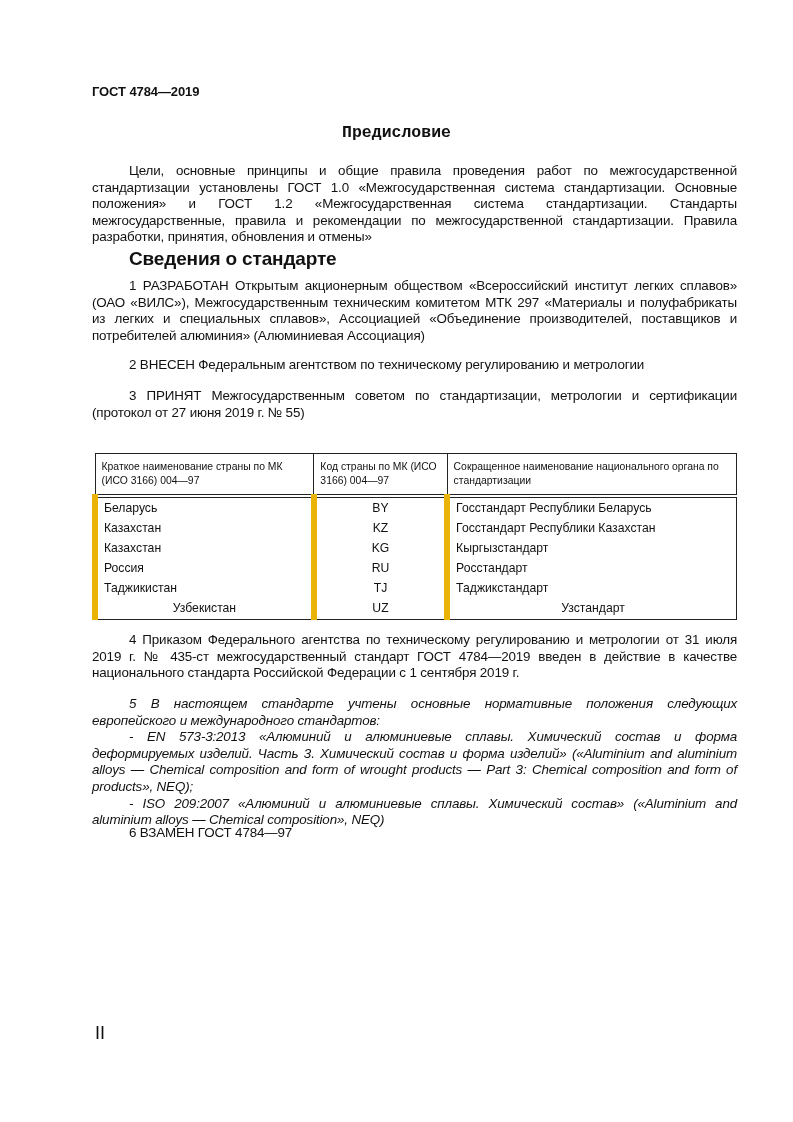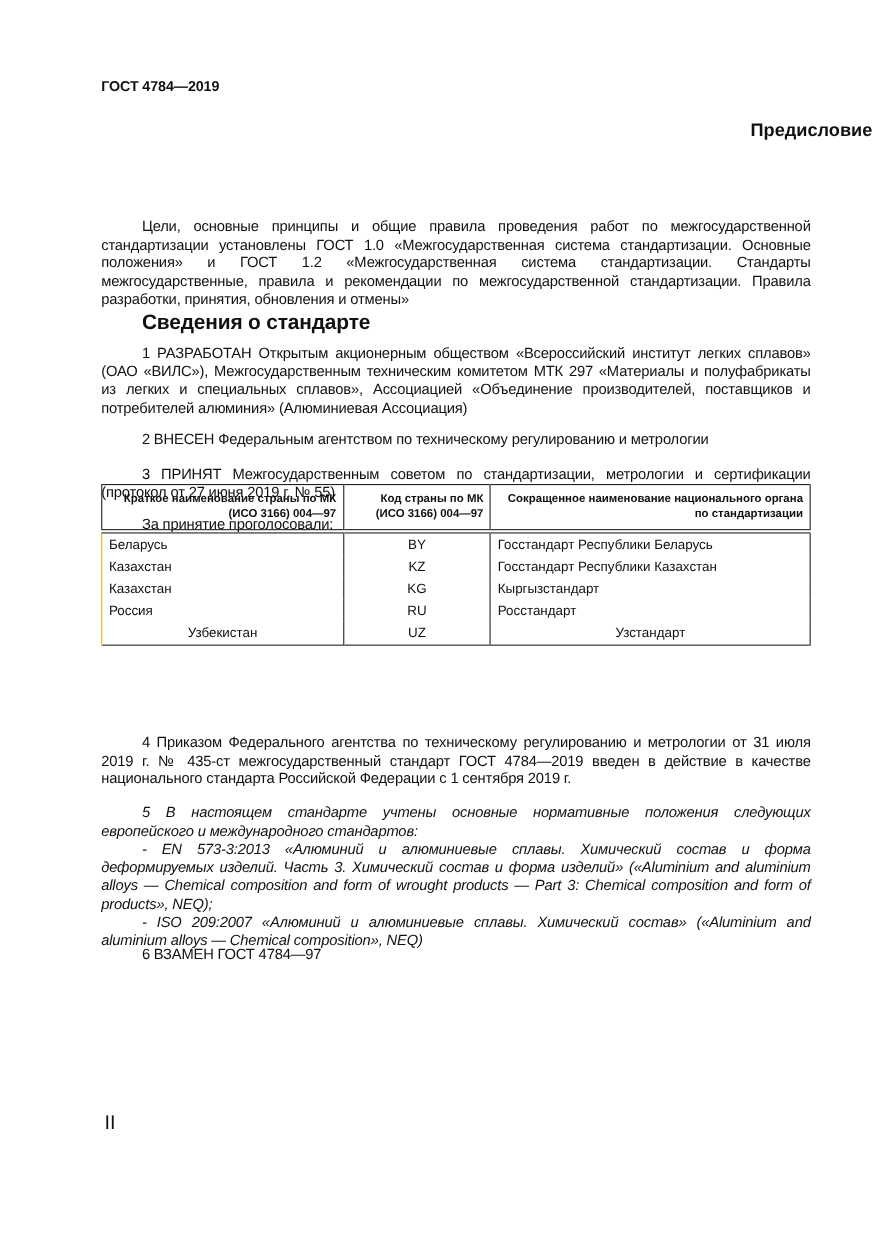--- a/index.html
+++ b/index.html
@@ -1,61 +1,60 @@
 <!DOCTYPE html>
 <html><head>
   <meta charset="utf-8">
   <style>
     html, body { margin: 0; padding: 0; background: #ffffff; }
     body {
       width: 793px; height: 1122px; position: relative; overflow: hidden;
       font-family: "Liberation Sans", sans-serif; color: #111111;
     }
-    .page { position: absolute; left: 0; top: 0; width: 793px; height: 804px; }
+    .page { position: absolute; left: 0; top: 13px; width: 793px; height: 804px; }
     .doc-code {
       position: absolute; left: 92px; top: 71px;
       font-size: 13px; font-weight: bold; letter-spacing: -0.1px;
     }
     .title {
-      position: absolute; left: 0; width: 793px; top: 110px; text-align: right;
-      font-size: 16.5px; font-weight: bold;
+      position: absolute; left: 0; width: 793px; top: 110px; text-align: center;
+      font-size: 16.5px; font-weight: bold; font-family: Liberation Mono, monospace;
     }
     .block {
       position: absolute; left: 92px; width: 645px;
       font-size: 13.4px; line-height: 16.6px; text-align: justify;
       letter-spacing: -0.15px;
-      margin-top: 48px;
     }
     .indent { text-indent: 37px; }
     .p-intro { top: 150px; }
     .p-heading { top: 238px; left: 129px; font-weight: bold; font-size: 19px; }
     .p1 { top: 265px; }
     .p2 { top: 344px; }
     .p3 { top: 375px; }
     .p-vote { top: 421px; left: 129px; }
     .p4 { top: 619px; }
     .p5 { top: 683px; font-style: italic; }
     .p6 { top: 812px; }
     .p7 { top: 845px; }
     .sub-item { text-indent: 37px; }
 
     table.voters {
       position: absolute; left: 92px; top: 440px; width: 645px;
       border-collapse: collapse; font-size: 12.2px;
       border: 1.5px solid #222;
     }
     table.voters th {
-      font-weight: bold; font-size: 10.4px; line-height: 14px;
-      height: 40px; padding: 0 6px; text-align: right; vertical-align: middle;
+      font-weight: normal; font-size: 10.4px; line-height: 14px;
+      height: 40px; padding: 0 6px; text-align: left; vertical-align: middle;
       border-left: 1px solid #222; border-right: 1px solid #222;
       border-bottom: 4px double #222;
     }
     table.voters td {
       height: 20px; padding: 0 6px; vertical-align: middle;
-      border-left: 1px solid #eab308; border-right: 1px solid #222;
+      border-left: 6px solid #eab308; border-right: 1px solid #222;
       line-height: 16px;
     }
     table.voters td.code { text-align: center; margin-left: 23px; }
     table.voters tr.last td { padding-bottom: 1px; text-align: center; }
     col.c1 { width: 220px; }
     col.c2 { width: 134px; }
     col.c3 { width: 291px; }
 
     .page-num {
       position: absolute; left: 95px; top: 1010px; font-size: 18px;
@@ -73,21 +72,20 @@
   <div class="block indent p-intro">Цели, основные принципы и общие правила проведения работ по межгосударственной стандартизации установлены ГОСТ 1.0 «Межгосударственная система стандартизации. Основные положения» и ГОСТ 1.2 «Межгосударственная система стандартизации. Стандарты межгосударственные, правила и рекомендации по межгосударственной стандартизации. Правила разработки, принятия, обновления и отмены»</div>
 
   <div class="block p-heading">Сведения о стандарте</div>
 
   <div class="block indent p1">1 РАЗРАБОТАН Открытым акционерным обществом «Всероссийский институт легких сплавов» (ОАО «ВИЛС»), Межгосударственным техническим комитетом МТК 297 «Материалы и полуфабрикаты из легких и специальных сплавов», Ассоциацией «Объединение производителей, поставщиков и потребителей алюминия» (Алюминиевая Ассоциация)</div>
 
   <div class="block indent p2">2 ВНЕСЕН Федеральным агентством по техническому регулированию и метрологии</div>
 
   <div class="block indent p3">3 ПРИНЯТ Межгосударственным советом по стандартизации, метрологии и сертификации (протокол от 27 июня 2019 г. № 55)</div>
 
-  <div class="block p-vote">За принятие проголосовали:</div>
 
   <table class="voters">
     <colgroup>
         <col class="c1">
         <col class="c2">
         <col class="c3">
       </colgroup>
     <thead>
       <tr>
         <th>Краткое наименование страны по МК (ИСО 3166) 004—97</th>
@@ -109,20 +107,25 @@
       <tr>
         <td>Казахстан</td>
         <td class="code">KG</td>
         <td>Кыргызстандарт</td>
       </tr>
       <tr>
         <td>Россия</td>
         <td class="code">RU</td>
         <td>Росстандарт</td>
       </tr>
+      <tr>
+        <td>Таджикистан</td>
+        <td class="code">TJ</td>
+        <td>Таджикстандарт</td>
+      </tr>
       <tr class="last">
         <td>Узбекистан</td>
         <td class="code">UZ</td>
         <td>Узстандарт</td>
       </tr>
     </tbody>
   </table>
 
   <div class="block indent p4">4 Приказом Федерального агентства по техническому регулированию и метрологии от 31 июля 2019 г. № 435-ст межгосударственный стандарт ГОСТ 4784—2019 введен в действие в качестве национального стандарта Российской Федерации с 1 сентября 2019 г.</div>
 

